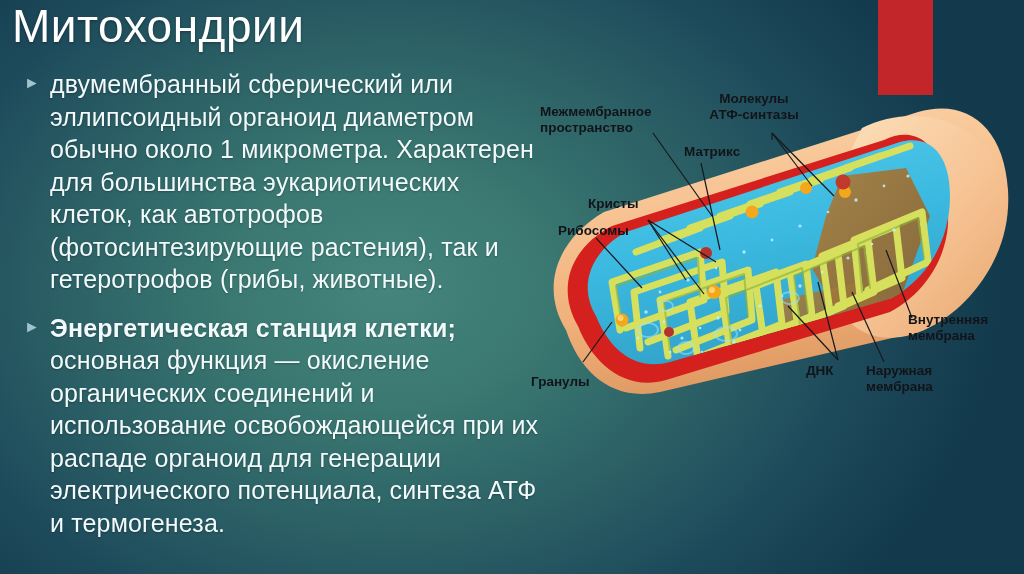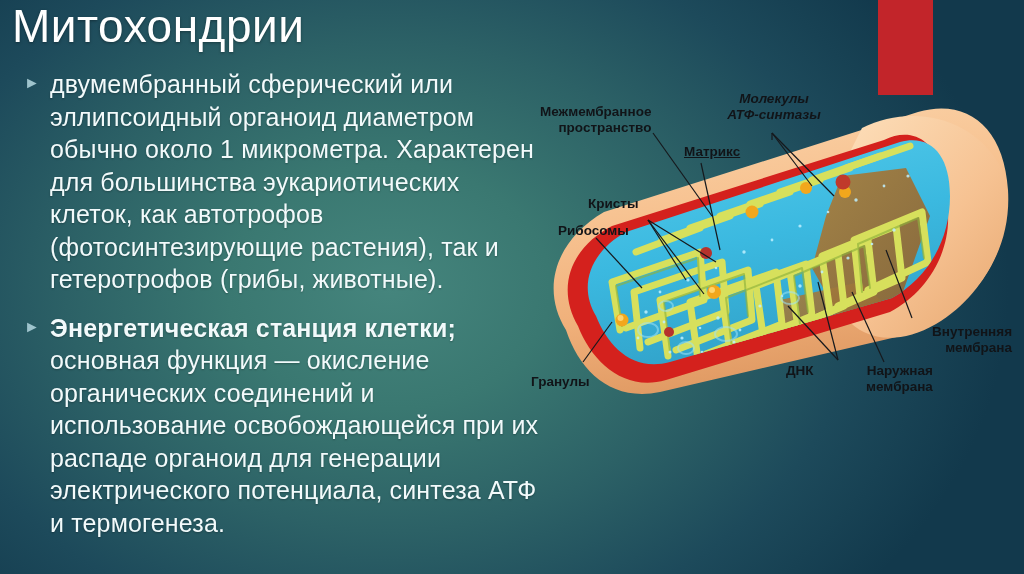--- a/index.html
+++ b/index.html
@@ -39,21 +39,21 @@
     flex:1 1 auto;color:#f2fafb;font-size:25px;line-height:1.30;
     font-weight:400;letter-spacing:.15px;
     text-shadow:0 1px 2px rgba(0,0,0,.28);
   }
   .bullet-text b{font-weight:700;margin-top:19px;}
   
   #diagram{position:absolute;left:0;top:0;width:1024px;height:574px;}
   .dlabel{
     position:absolute;color:#111418;font-size:13.5px;line-height:1.18;
     font-weight:700;font-family:"Liberation Sans", sans-serif;
-    white-space:pre-line;letter-spacing:0;text-align:right;
+    white-space:pre-line;letter-spacing:0;
   }
   .dlabel.ctr{text-align:center;}
 </style>
 </head>
 <body>
 
 <div id="slide">
 
   <div class="accent-bar"></div>
 
@@ -248,25 +248,25 @@
       <path d="M 912,318 L 886,250"></path>
     </g>
 
     <g stroke="#16191d" stroke-width="1.2" fill="none">
       <path d="M 772,133 L 772,140"></path>
     </g>
   </svg>
 
   <div class="dlabel" style="left:540px;top:104px;">Межмембранное
 пространство</div>
-  <div class="dlabel ctr" style="left:722px;top:91px;width:104px;font-style:italic;">Молекулы
+  <div class="dlabel ctr" style="left:702px;top:91px;width:104px;">Молекулы
 АТФ-синтазы</div>
-  <div class="dlabel" style="left:684px;top:144px;text-decoration:underline;">Матрикс</div>
+  <div class="dlabel" style="left:684px;top:144px;">Матрикс</div>
   <div class="dlabel" style="left:588px;top:196px;">Кристы</div>
   <div class="dlabel" style="left:534px;top:223px;margin-left:24px;">Рибосомы</div>
   <div class="dlabel" style="left:531px;top:374px;">Гранулы</div>
-  <div class="dlabel" style="left:786px;top:363px;">ДНК</div>
+  <div class="dlabel" style="left:806px;top:363px;">ДНК</div>
   <div class="dlabel" style="left:866px;top:363px;">Наружная
 мембрана</div>
-  <div class="dlabel" style="left:908px;top:324px;margin-left:24px;">Внутренняя
+  <div class="dlabel" style="left:908px;top:312px;">Внутренняя
 мембрана</div>
 
 </div>
 
 </body></html>

